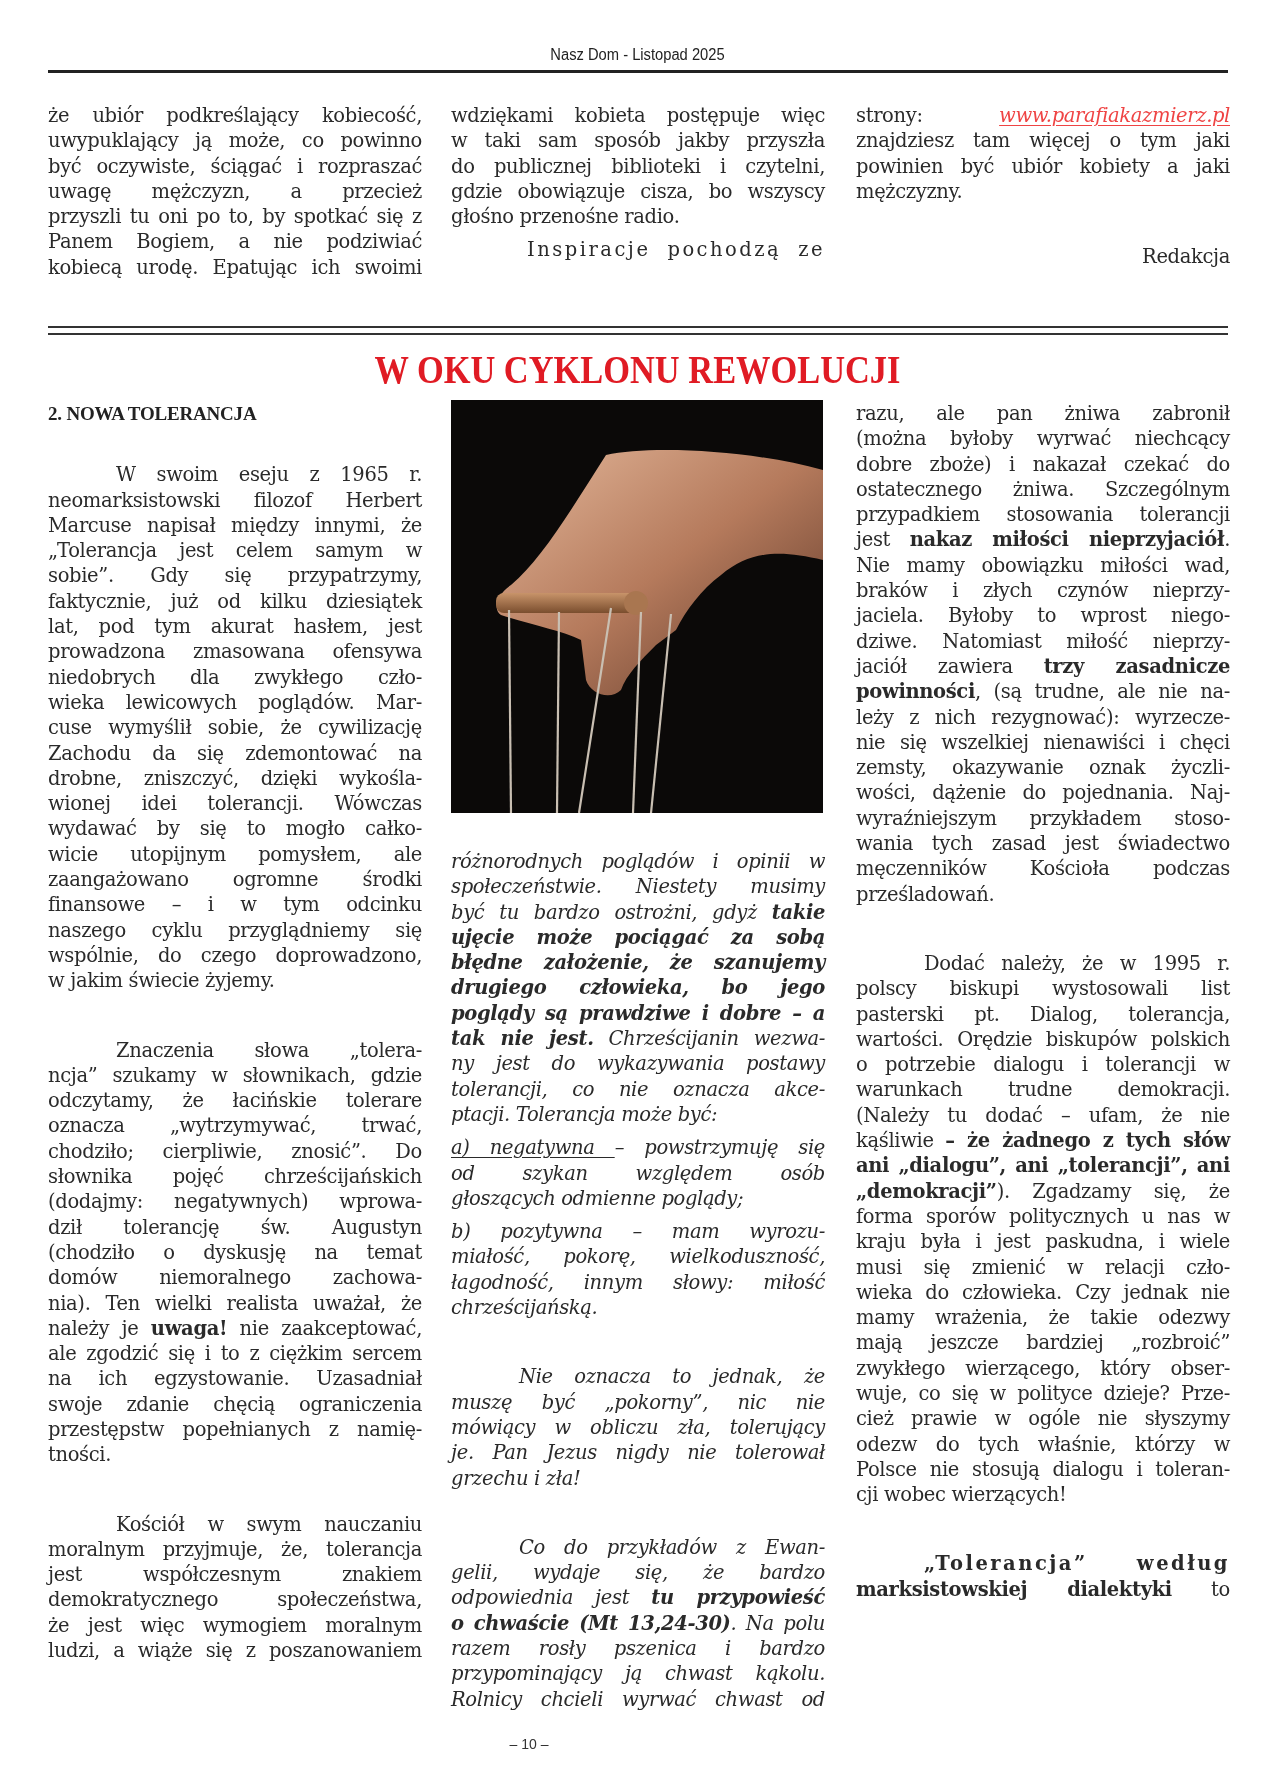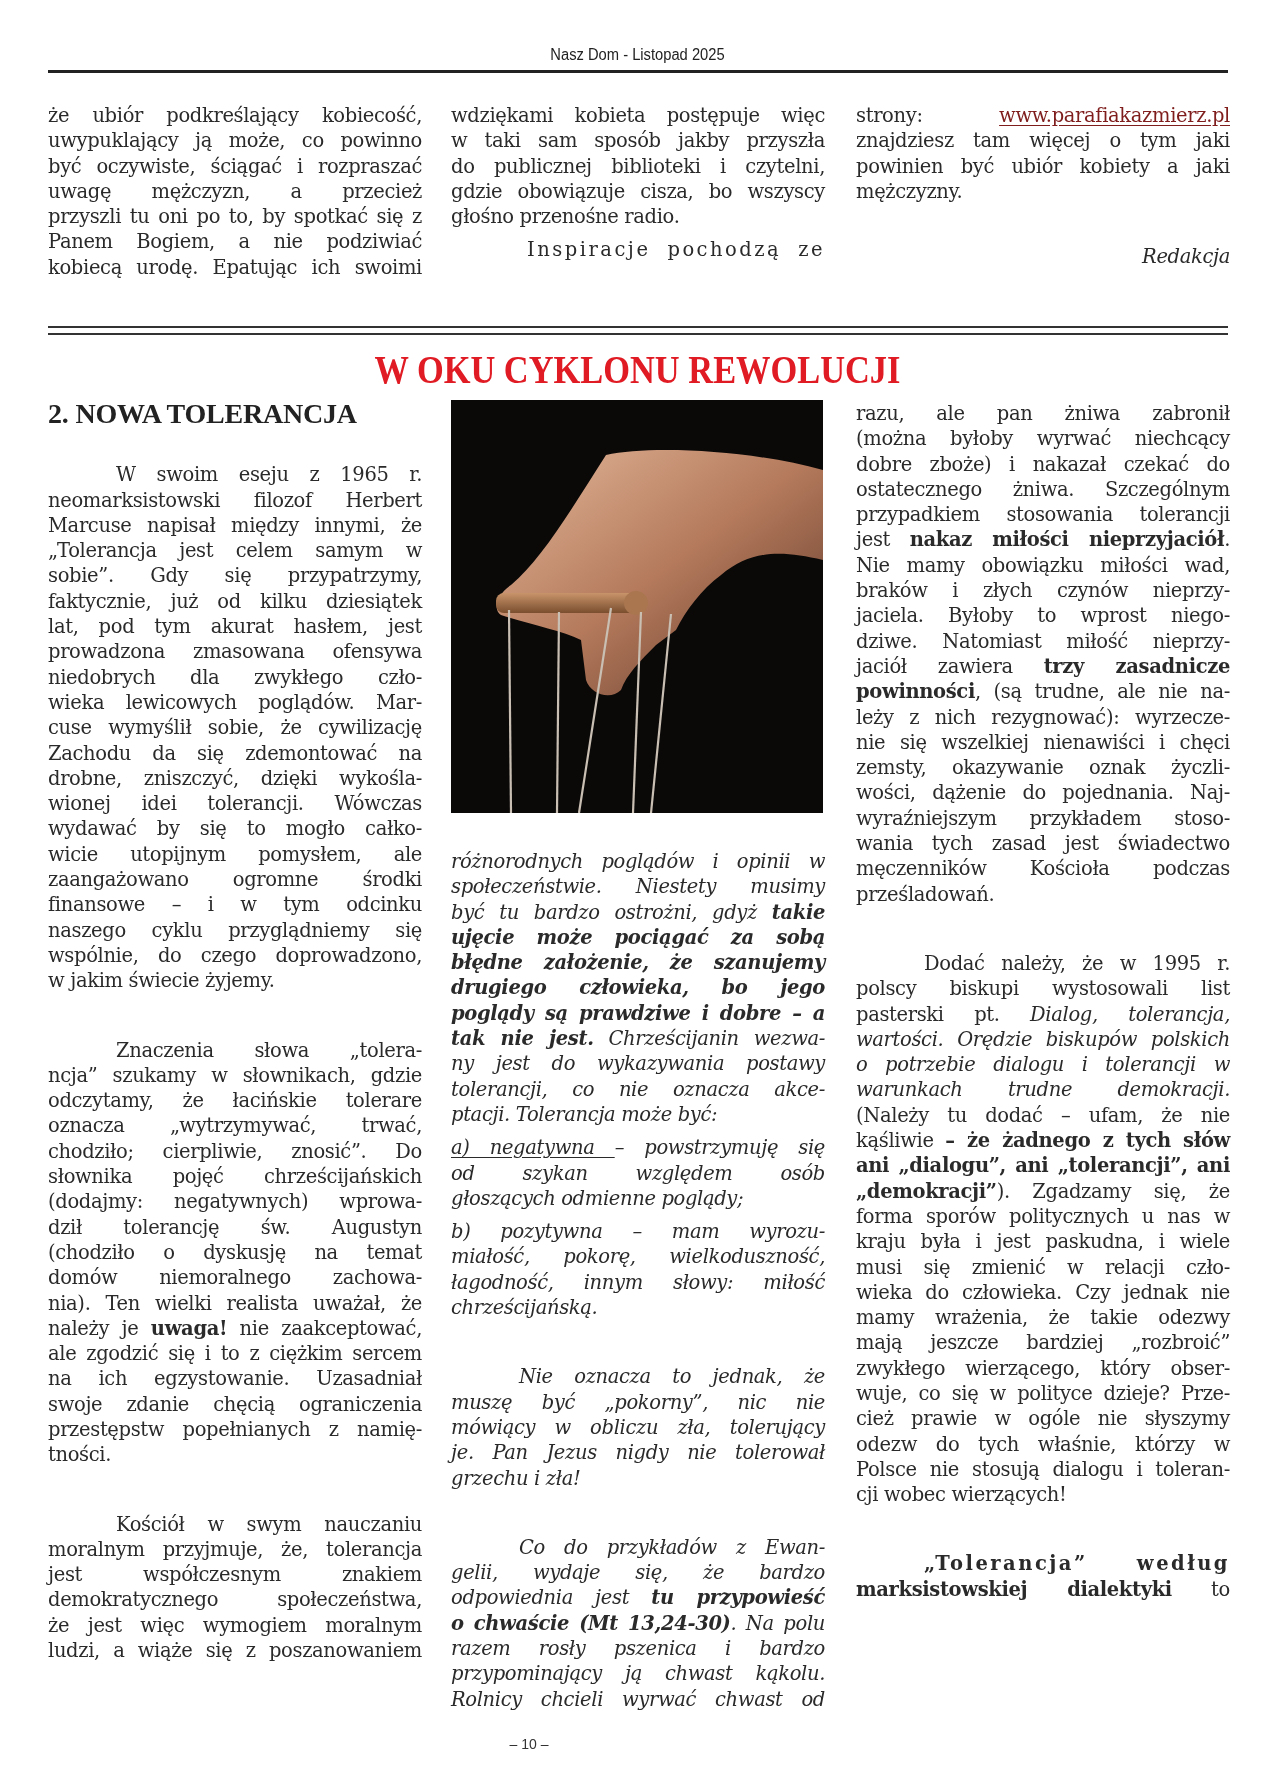--- a/index.html
+++ b/index.html
@@ -21,33 +21,33 @@
   .col .ln {
     display: block; height: 25.3px; white-space: nowrap; overflow: visible;
     text-align: justify; text-align-last: justify;
   }
   .col .ln.last { text-align-last: left; }
   .col .ln.right { text-align-last: right; text-align: right; }
   .col .ln.indent { padding-left: 68px; box-sizing: border-box; margin-top: 36px; }
   .col .ln.indent-l { padding-left: 76px; box-sizing: border-box; }
   .col .gap { display: block; height: 8px; }
   .b { font-weight: bold; }
-  .i { font-style: italic; }
+  .i { }
   .u { text-decoration: underline; text-underline-offset: 3px; }
-  .link { color: #7f1d1d; text-decoration: underline; text-underline-offset: 3px; }
+  .link { color: #ef4444; text-decoration: underline; text-underline-offset: 3px; font-style: italic; }
   .ls-wide { letter-spacing: 2.5px; }
   .rule-double-a { position: absolute; left: 48px; top: 326px; width: 1180px; height: 2px; background: #333; }
   .rule-double-b { position: absolute; left: 48px; top: 333px; width: 1180px; height: 1.5px; background: #333; }
   .article-title {
     position: absolute; left: 0; width: 1275px; top: 346px; text-align: center;
     font-family: "Liberation Serif", serif; font-weight: bold; font-size: 40px;
     color: #e01b24; letter-spacing: 0px; transform: scaleX(0.86);
   }
   .section-heading {
-    font-family: "Liberation Serif", serif; font-weight: bold; font-size: 28px;
+    font-family: "Liberation Serif", serif; font-weight: bold; font-size: 19px;
     letter-spacing: -0.2px; color: #222;
   }
   .photo {
     position: absolute; left: 451px; top: 400px; width: 372px; height: 413px;
     background: #0b0908;
   }
   .photo svg { display: block; width: 100%; height: 100%; }
   .page-number {
     position: absolute; left: 0; width: 1058px; top: 1736px; text-align: center;
     font-family: "Liberation Sans", sans-serif; font-size: 14px; color: #333;

